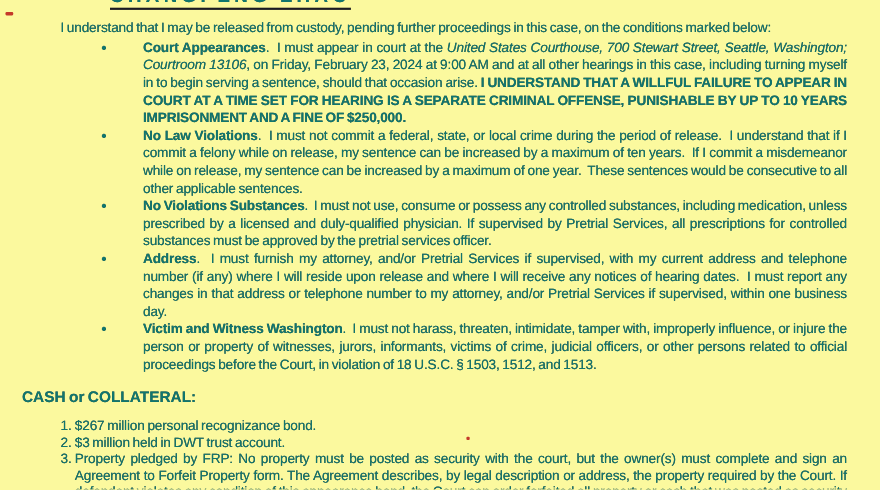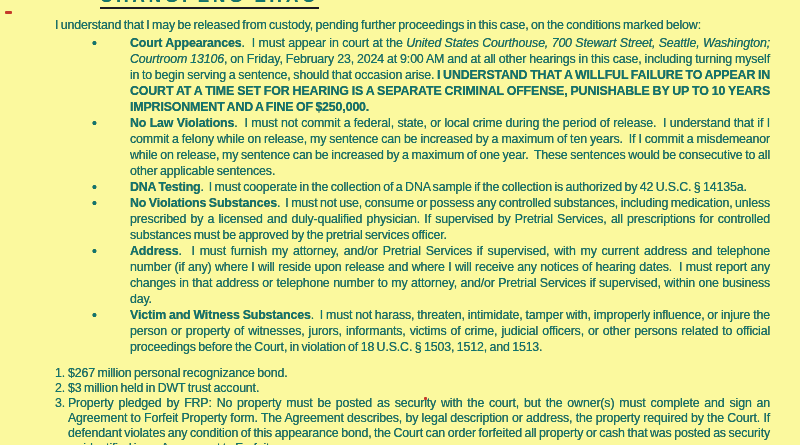--- a/index.html
+++ b/index.html
@@ -109,26 +109,26 @@
 
   <div class="clipped-heading">CHANGPENG ZHAO</div>
 
   <div class="doc">
 
     <p class="intro">I understand that I may be released from custody, pending further proceedings in this case, on the conditions marked below:</p>
 
     <ul class="conditions">
         <li><span class="seg-bold">Court Appearances</span><span>.&nbsp; I must appear in court at the </span><span class="seg-italic">United States Courthouse, 700 Stewart Street, Seattle, Washington; Courtroom 13106</span><span>, on Friday, February 23, 2024 at 9:00 AM and at all other hearings in this case, including turning myself in to begin serving a sentence, should that occasion arise. </span><span class="seg-bold">I UNDERSTAND THAT A WILLFUL FAILURE TO APPEAR IN COURT AT A TIME SET FOR HEARING IS A SEPARATE CRIMINAL OFFENSE, PUNISHABLE BY UP TO 10 YEARS IMPRISONMENT AND A FINE OF $250,000.</span></li>
         <li><span class="seg-bold">No Law Violations</span><span>.&nbsp; I must not commit a federal, state, or local crime during the period of release.&nbsp; I understand that if I commit a felony while on release, my sentence can be increased by a maximum of ten years.&nbsp; If I commit a misdemeanor while on release, my sentence can be increased by a maximum of one year.&nbsp; These sentences would be consecutive to all other applicable sentences.</span></li>
-        <li><span class="seg-bold">DNA Testing</span><span>.&nbsp; I must cooperate in the collection of a DNA sample if the collection is authorized by 42 U.S.C. § 14135a.</span></li>
         <li><span class="seg-bold">No Violations Substances</span><span>.&nbsp; I must not use, consume or possess any controlled substances, including medication, unless prescribed by a licensed and duly-qualified physician. If supervised by Pretrial Services, all prescriptions for controlled substances must be approved by the pretrial services officer.</span></li>
         <li><span class="seg-bold">Address</span><span>.&nbsp; I must furnish my attorney, and/or Pretrial Services if supervised, with my current address and telephone number (if any) where I will reside upon release and where I will receive any notices of hearing dates.&nbsp; I must report any changes in that address or telephone number to my attorney, and/or Pretrial Services if supervised, within one business day.</span></li>
-        <li><span class="seg-bold">Victim and Witness Substances</span><span>.&nbsp; I must not harass, threaten, intimidate, tamper with, improperly influence, or injure the person or property of witnesses, jurors, informants, victims of crime, judicial officers, or other persons related to official proceedings before the Court, in violation of 18 U.S.C. § 1503, 1512, and 1513.</span></li>
+        <li><span class="seg-bold">Victim and Witness Washington</span><span>.&nbsp; I must not harass, threaten, intimidate, tamper with, improperly influence, or injure the person or property of witnesses, jurors, informants, victims of crime, judicial officers, or other persons related to official proceedings before the Court, in violation of 18 U.S.C. § 1503, 1512, and 1513.</span></li>
       </ul>
 
+    <h3 class="collateral-heading">CASH or COLLATERAL:</h3>
 
     <ol class="collateral">
         <li>$267 million personal recognizance bond.</li>
         <li>$3 million held in DWT trust account.</li>
         <li>Property pledged by FRP: No property must be posted as security with the court, but the owner(s) must complete and sign an Agreement to Forfeit Property form. The Agreement describes, by legal description or address, the property required by the Court. If defendant violates any condition of this appearance bond, the Court can order forfeited all property or cash that was posted as security as identified in an Agreement to Forfeit</li>
       </ol>
 
   </div>
 
   <div class="scan-speck speck-1"></div>

